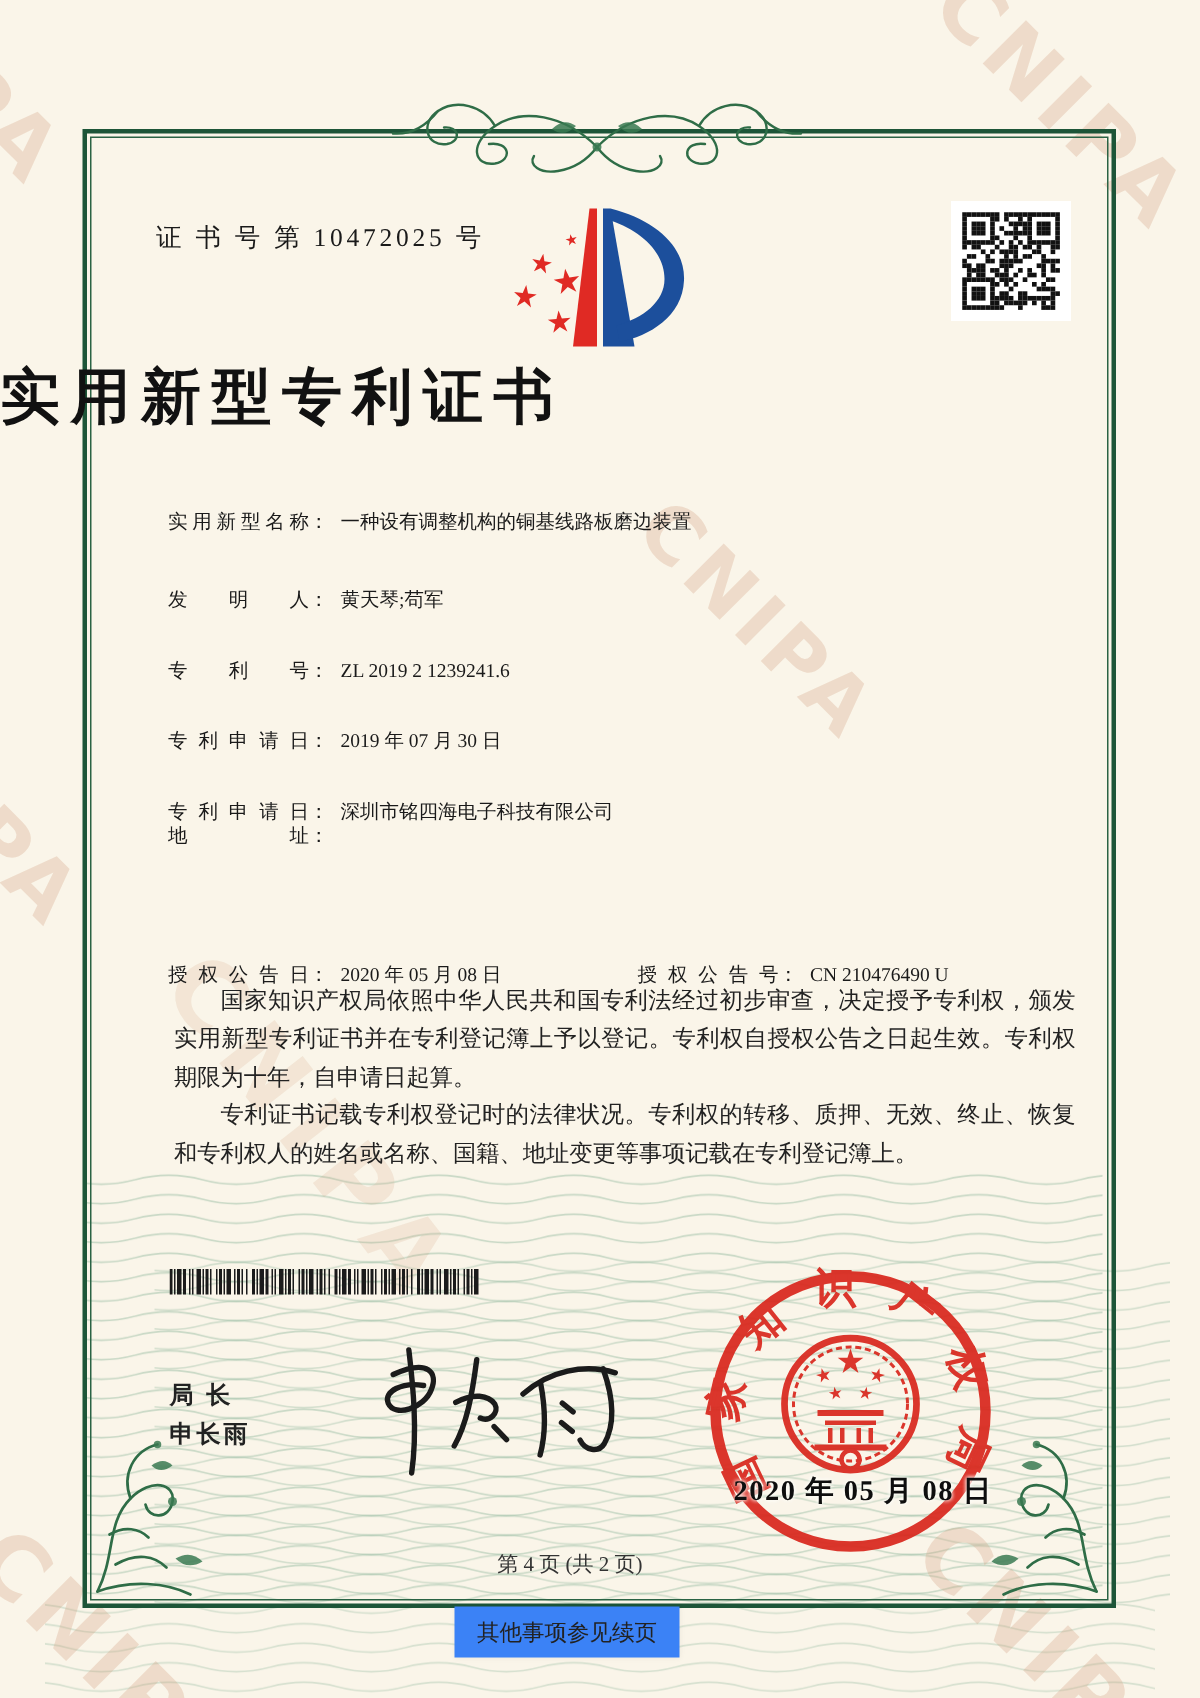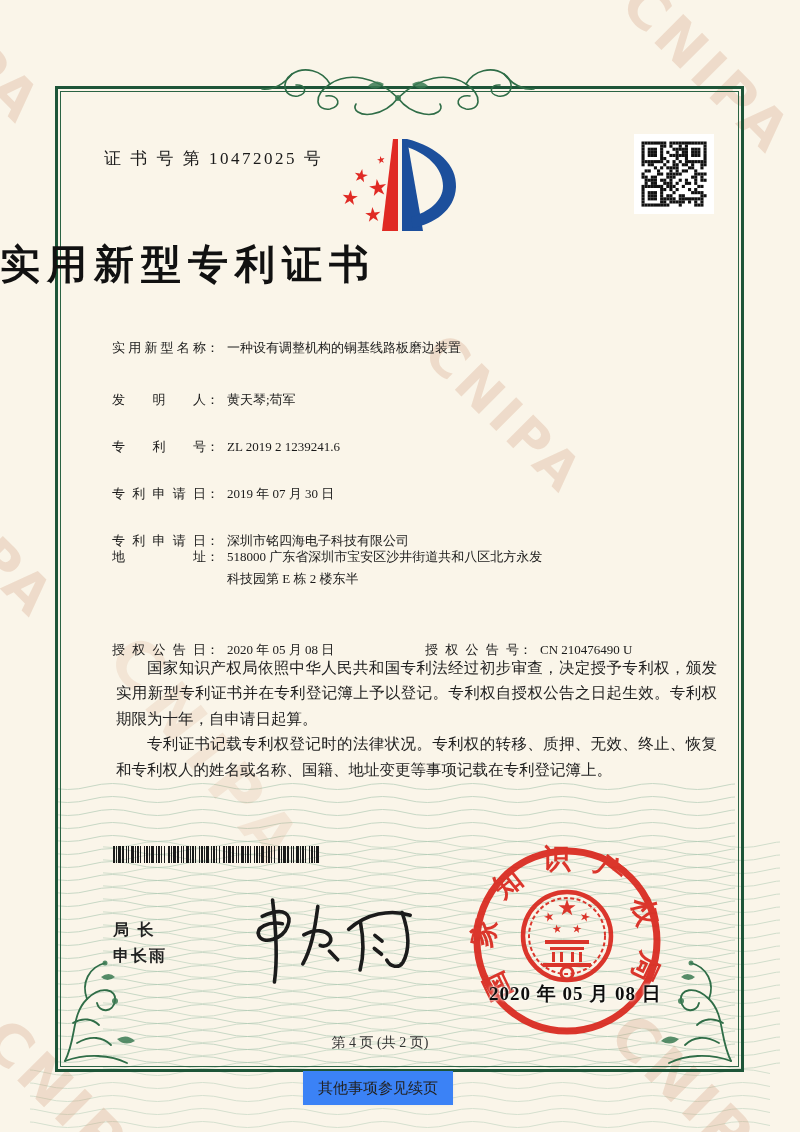--- a/index.html
+++ b/index.html
@@ -410,22 +410,20 @@
     <span class="fvalue">2019 年 07 月 30 日</span>
   </div>
   <div class="fieldrow" style="top:530px">
     <span class="flabel">专利申请日</span>
       <span class="fcolon">：</span>
     <span class="fvalue">深圳市铭四海电子科技有限公司</span>
   </div>
   <div class="fieldrow" style="top:546px">
     <span class="flabel">地址</span>
       <span class="fcolon">：</span>
-    <span class="fvalue">518000 广东省深圳市宝安区沙井街道共和八区北方永发
-科技园第 E 栋 2 楼东半</span>
   </div>
   <div class="fieldrow" style="top:639px;width:626px">
     <span class="flabel">授权公告日</span>
       <span class="fcolon">：</span>
     <span class="fvalue">2020 年 05 月 08 日</span>
     <span class="fgroup2">
       <span class="flabel">授权公告号</span>
         <span class="fcolon">：</span>
       <span class="fvalue">CN 210476490 U</span>
     </span>

